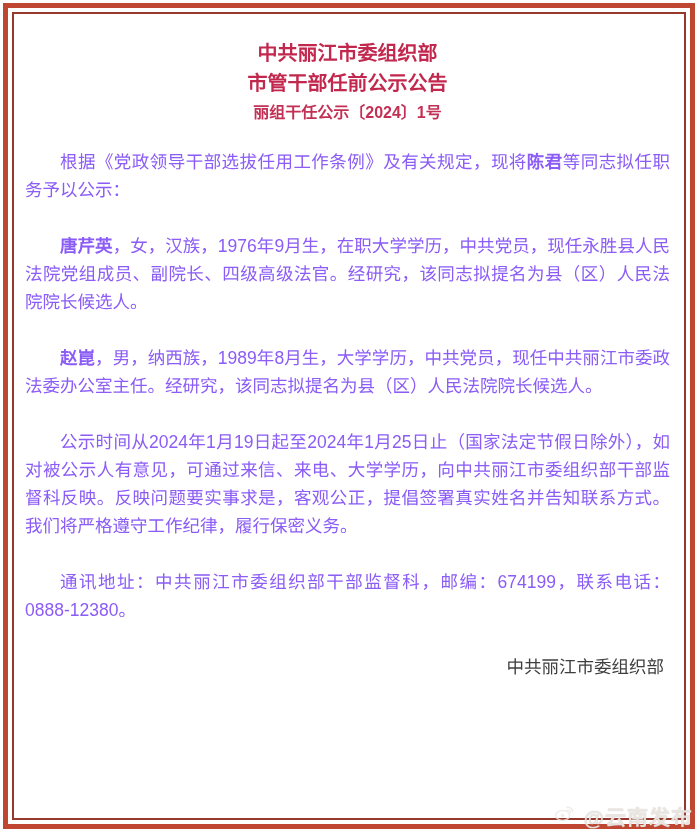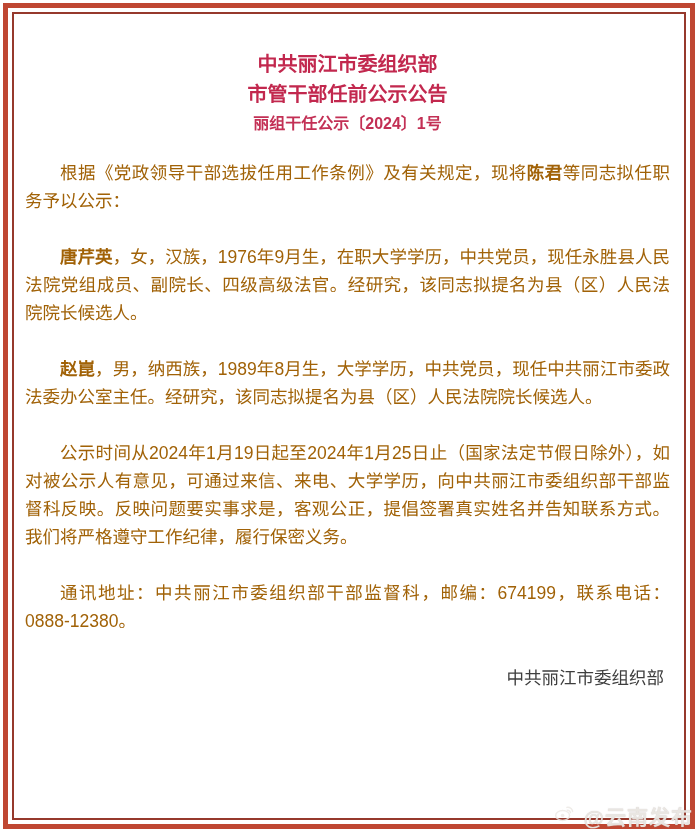--- a/index.html
+++ b/index.html
@@ -25,43 +25,42 @@
   
   .border-inner {
     position: absolute;
     inset: 12px;
     border: 2px solid #96392c;
     pointer-events: none;
   }
   .content {
     position: absolute;
     top: 14px; left: 14px; right: 14px; bottom: 14px;
-    padding: 11px 14px 0 11px;
+    padding: 24px 14px 0 11px;
     box-sizing: border-box;
-    margin-top: 24px;
   }
   header { text-align: center; }
   .title-line {
     color: #c2284e;
     font-size: 20px;
     line-height: 30px;
     font-weight: bold;
     margin: 0;
   }
   .doc-number {
     color: #c33055;
     font-size: 16px;
     line-height: 26px;
     font-weight: bold;
     margin-top: 2px;
   }
   main { margin-top: 22px; }
   main p {
     margin: 0 0 28px 0;
-    color: #a16207;
+    color: #8b5cf6;
     font-size: 17.5px;
     line-height: 28px;
     text-indent: 2em;
     text-align: justify;
   }
   main p .seg-bold { font-weight: bold; }
   footer {
     margin-top: 2px;
     text-align: right;
     color: #3e3e3e;

